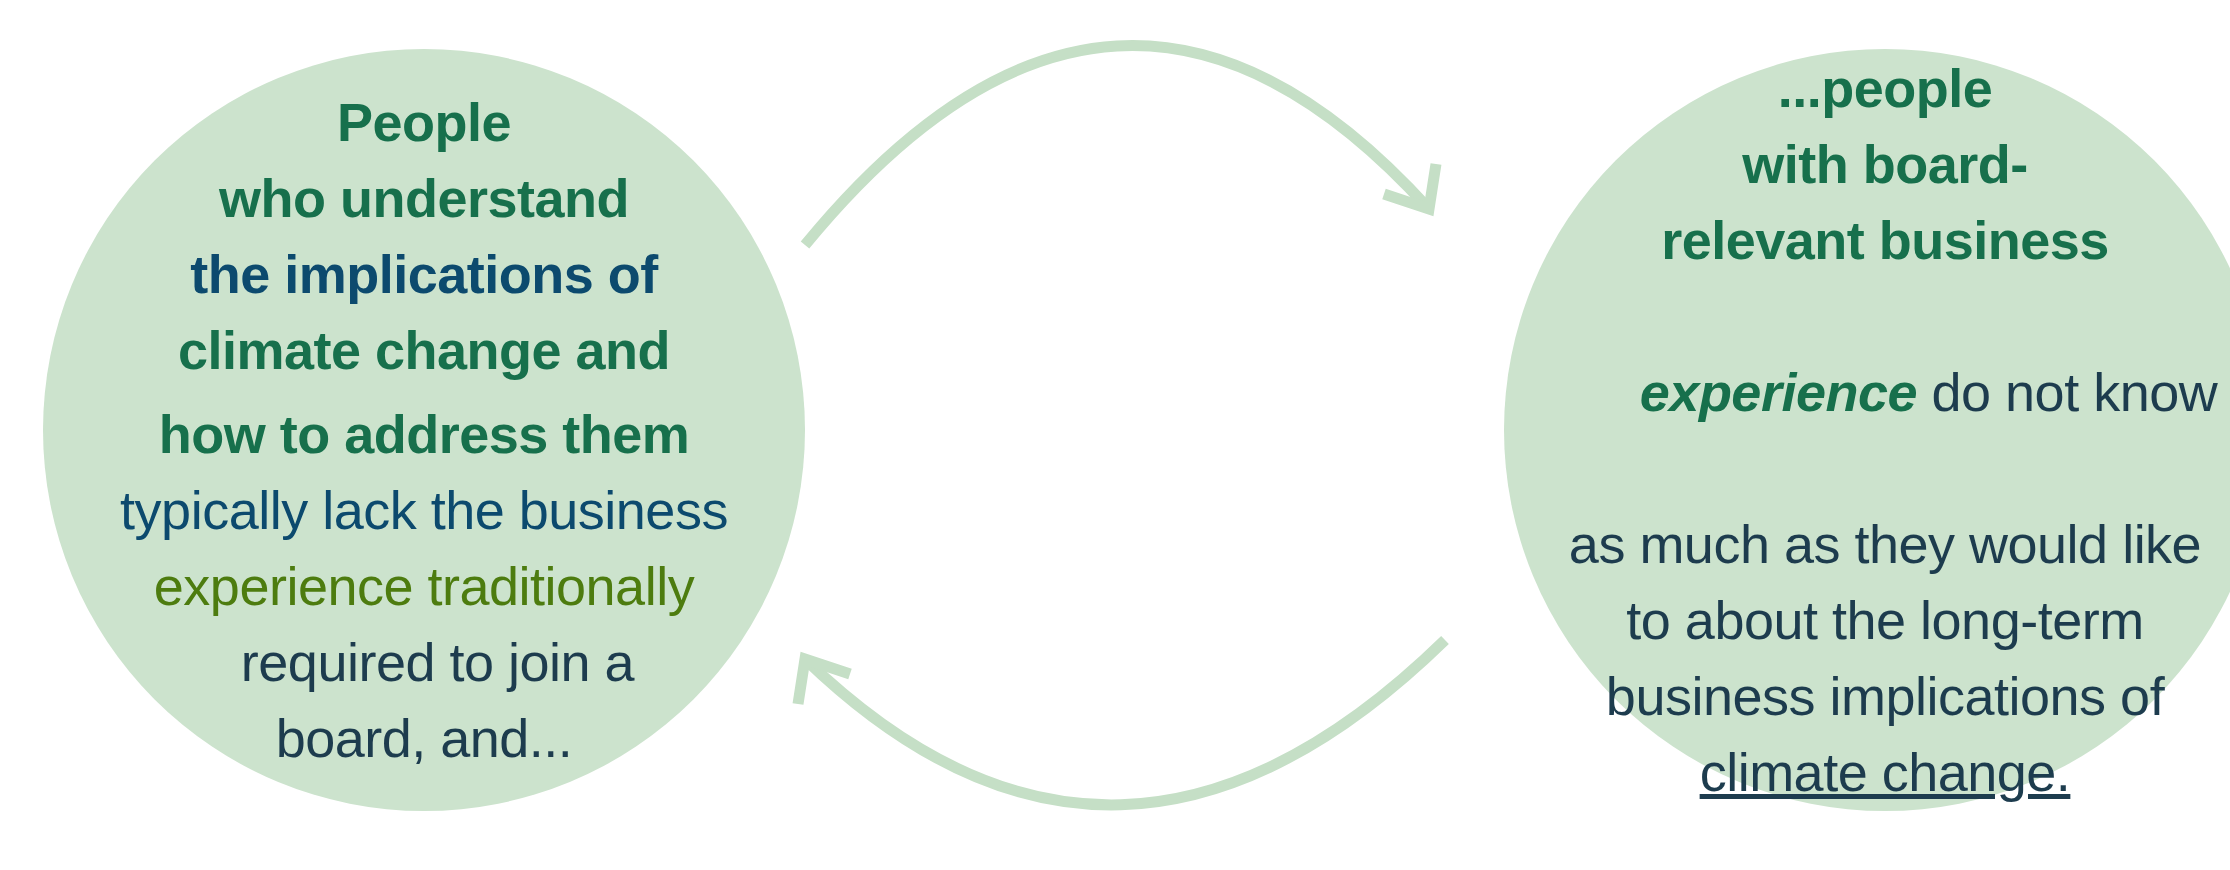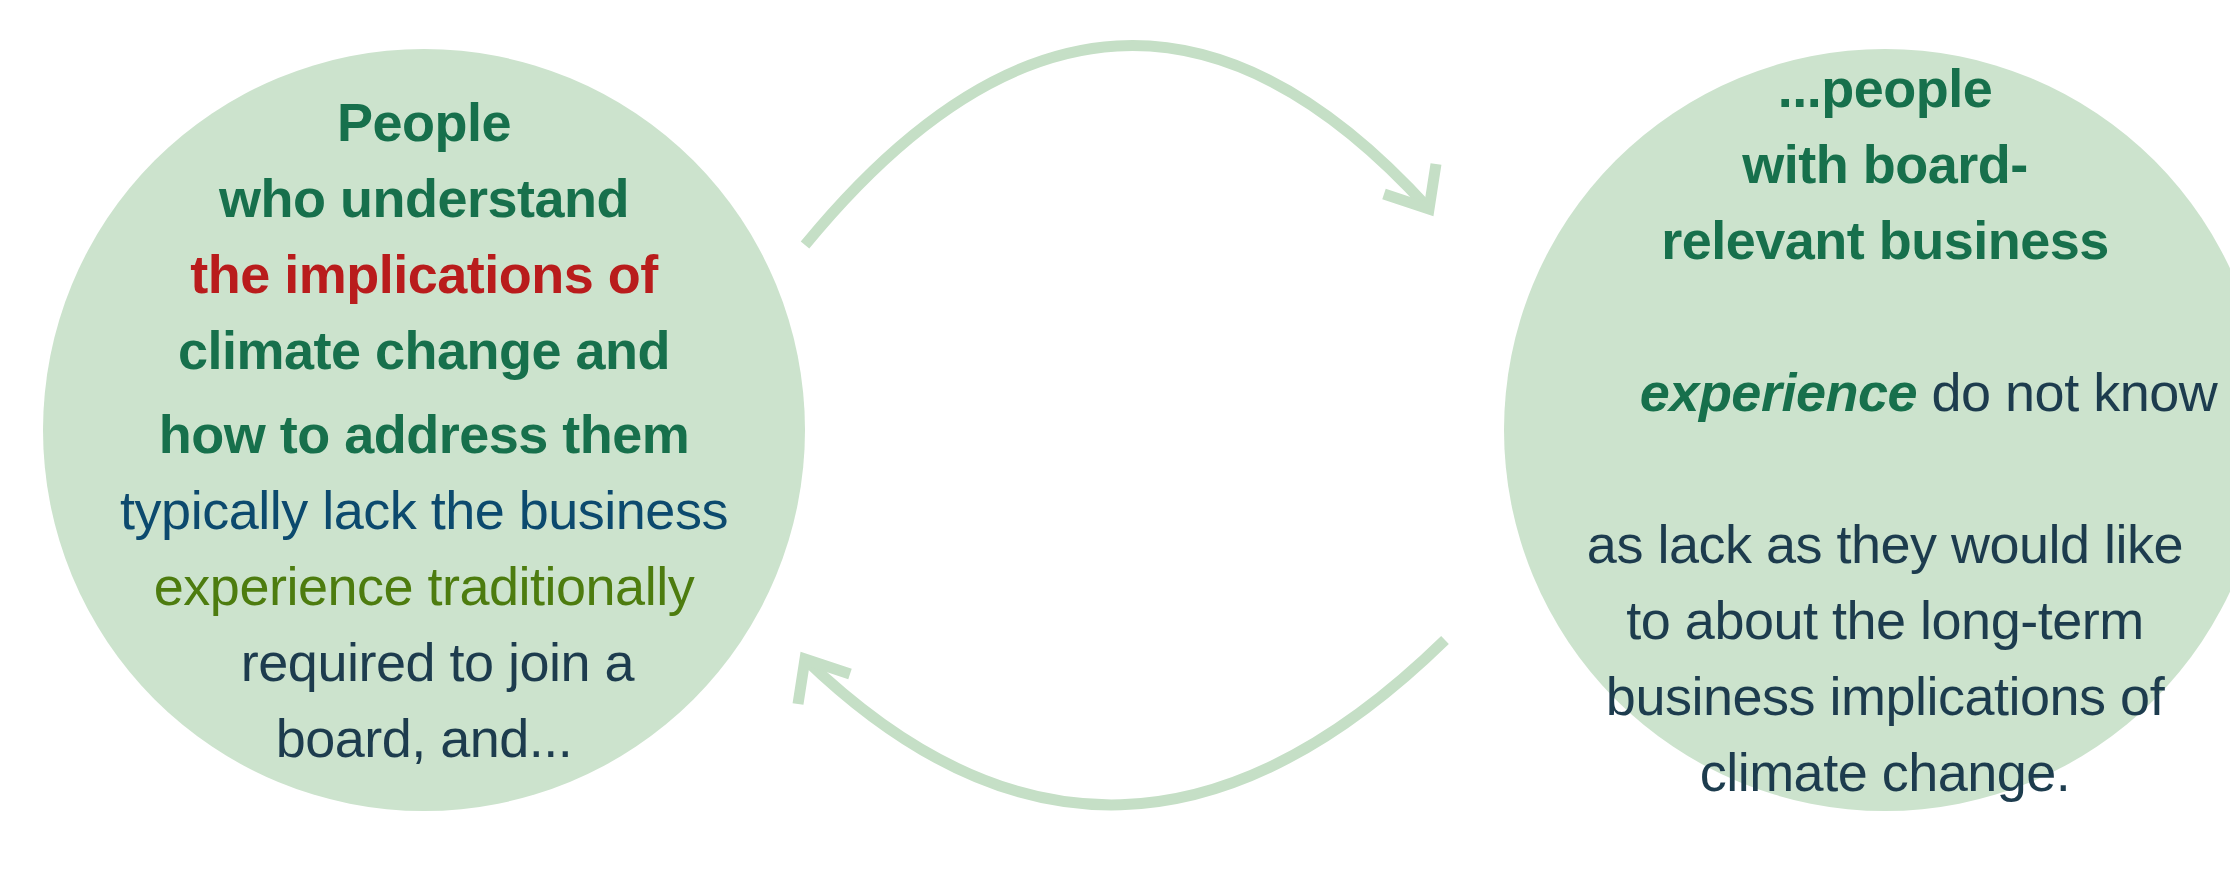--- a/index.html
+++ b/index.html
@@ -62,35 +62,35 @@
     </g>
     <g>
       <path class="arrow-stroke" d="M 1445 640 Q 1117 960 805 659" style="stroke: rgb(197, 223, 198);"></path>
       <polyline class="arrow-stroke" points="798,704 805,659 850,674" style="stroke: rgb(197, 223, 198);"></polyline>
     </g>
   </svg>
 
   <div class="circle circle-left" style="background-color: rgb(204, 227, 205);">
     <div class="line line-bold" style="color: rgb(23, 112, 76);">People</div>
     <div class="line line-bold" style="color: rgb(23, 112, 76);">who understand</div>
-    <div class="line line-bold" style="color: #b91c1c; text-align: right;">the implications of</div>
+    <div class="line line-bold" style="color: #0c4a6e; text-align: right;">the implications of</div>
     <div class="line line-bold" style="color: rgb(23, 112, 76);">climate change and</div>
     <div class="line line-bold" style="color: rgb(23, 112, 76); margin-top: 8px;">how to address them</div>
     <div class="line line-reg" style="color: #0c4a6e;">typically lack the business</div>
     <div class="line line-reg" style="color: #4d7c0f;">experience traditionally</div>
     <div class="line line-reg" style="color: rgb(29, 60, 78); margin-left: 27px;">required to join a</div>
     <div class="line line-reg" style="color: rgb(29, 60, 78);">board, and...</div>
   </div>
 
   <div class="circle circle-right" style="background-color: rgb(204, 227, 205);">
     <div class="line line-bold" style="color: rgb(23, 112, 76);">...people</div>
     <div class="line line-bold" style="color: rgb(23, 112, 76);">with board-</div>
     <div class="line line-bold" style="color: rgb(23, 112, 76);">relevant business</div>
     <div class="line">
       <span class="mixed-bold" style="color: rgb(23, 112, 76); font-style: italic;">experience</span><span class="mixed-reg" style="color: rgb(29, 60, 78);"> do not know</span>
     </div>
-    <div class="line line-reg" style="color: rgb(29, 60, 78);">as lack as they would like</div>
+    <div class="line line-reg" style="color: rgb(29, 60, 78);">as much as they would like</div>
     <div class="line line-reg" style="color: rgb(29, 60, 78); text-align: right;">to about the long-term</div>
     <div class="line line-reg" style="color: rgb(29, 60, 78);">business implications of</div>
-    <div class="line line-reg" style="color: rgb(29, 60, 78);">climate change.</div>
+    <div class="line line-reg" style="color: rgb(29, 60, 78); text-decoration: underline;">climate change.</div>
   </div>
 
 </div>
 
 </body></html>

